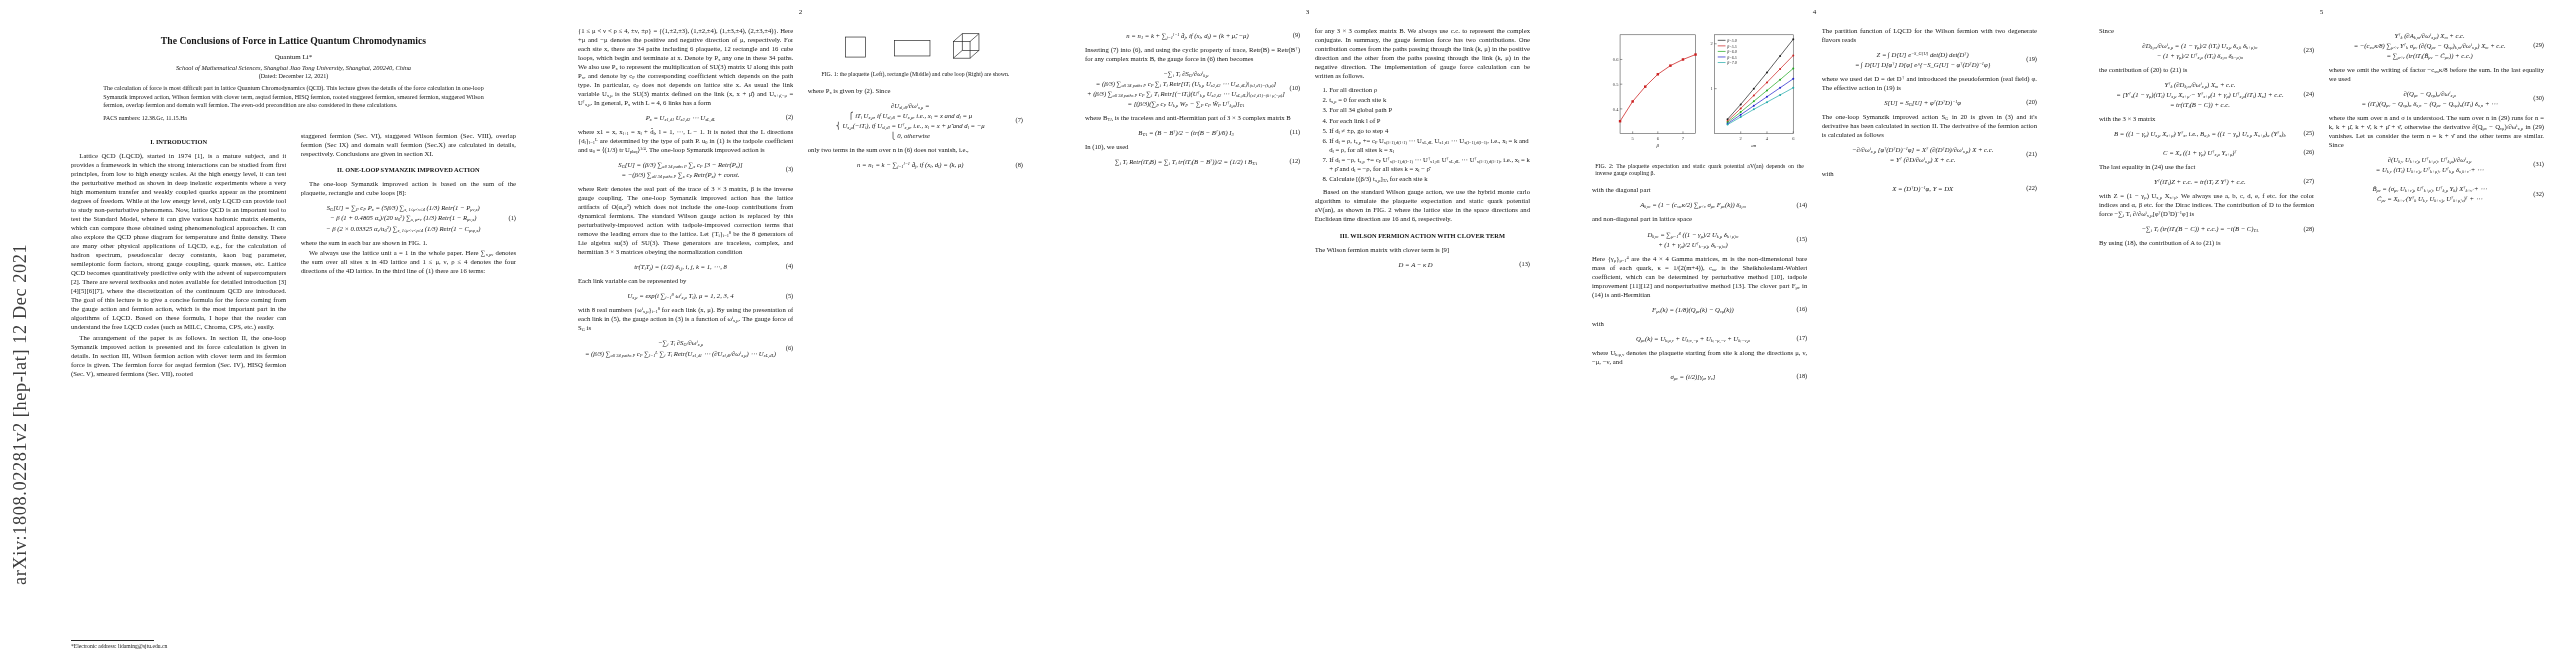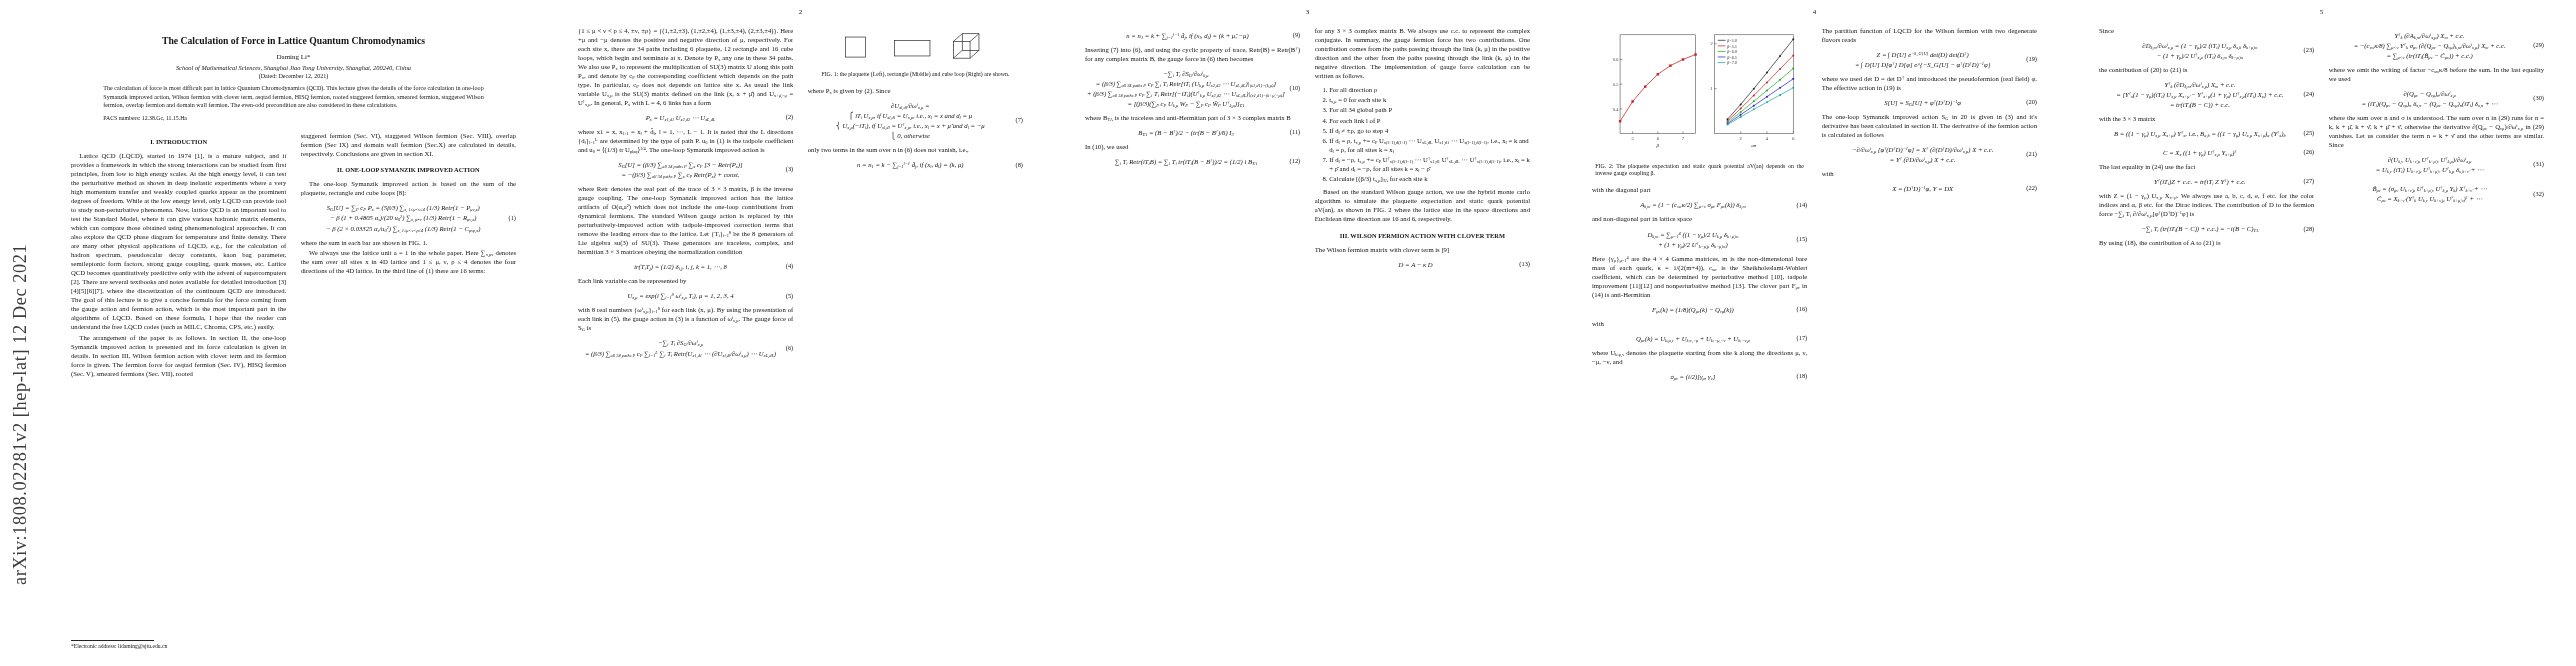--- a/index.html
+++ b/index.html
@@ -42,22 +42,22 @@
   .footnote-text{font-size:5.6px;text-align:left;}
 </style>
 </head>
 <body>
 
 <div class="canvas">
   <div class="watermark">arXiv:1808.02281v2  [hep-lat]  12 Dec 2021</div>
   <div class="pages" id="pages">
       <div class="page">
         <div class="title-block">
-          <div class="p-title">The Calculation of Force in Lattice Quantum Chromodynamics</div>
-          <div class="p-author">Daming Li*</div>
+          <div class="p-title">The Conclusions of Force in Lattice Quantum Chromodynamics</div>
+          <div class="p-author">Quantum Li*</div>
           <div class="p-affil">School of Mathematical Sciences, Shanghai Jiao Tong University, Shanghai, 200240, China</div>
           <div class="p-date">(Dated: December 12, 2021)</div>
           <div class="p-abstract">The calculation of force is most difficult part in lattice Quantum Chromodynamics (QCD). This lecture gives the details of the force calculation in one-loop Symanzik improved action, Wilson fermion with clover term, asqtad fermion, HISQ fermion, rooted staggered fermion, smeared fermion, staggered Wilson fermion, overlap fermion and domain wall fermion. The even-odd precondition are also considered in these calculations.</div>
           <div class="p-pacs">PACS numbers: 12.38.Gc, 11.15.Ha</div>
         </div>
         <div class="cols">
           <div class="col">
             <div class="section-heading">I.   INTRODUCTION</div>
             <div class="para ind">Lattice QCD (LQCD), started in 1974 [1], is a mature subject, and it provides a framework in which the strong interactions can be studied from first principles, from low to high energy scales. At the high energy level, it can test the perturbative method as shown in deep inelastic experiments where a very high momentum transfer and weakly coupled quarks appear as the prominent degrees of freedom. While at the low energy level, only LQCD can provide tool to study non-perturbative phenomena. Now, lattice QCD is an important tool to test the Standard Model, where it can give various hadronic matrix elements, which can compare those obtained using phenomenological approaches. It can also explore the QCD phase diagram for temperature and finite density. There are many other physical applications of LQCD, e.g., for the calculation of hadron spectrum, pseudoscalar decay constants, kaon bag parameter, semileptonic form factors, strong gauge coupling, quark masses, etc. Lattice QCD becomes quantitatively predictive only with the advent of supercomputers [2]. There are several textbooks and notes available for detailed introduction [3][4][5][6][7], where the discretization of the continuum QCD are introduced. The goal of this lecture is to give a concise formula for the force coming from the gauge action and fermion action, which is the most important part in the algorithms of LQCD. Based on these formula, I hope that the reader can understand the free LQCD codes (such as MILC, Chroma, CPS, etc.) easily.</div>
             <div class="para ind">The arrangement of the paper is as follows. In section II, the one-loop Symanzik improved action is presented and its force calculation is given in details. In section III, Wilson fermion action with clover term and its fermion force is given. The fermion force for asqtad fermion (Sec. IV), HISQ fermion (Sec. V), smeared fermions (Sec. VII), rooted</div>

